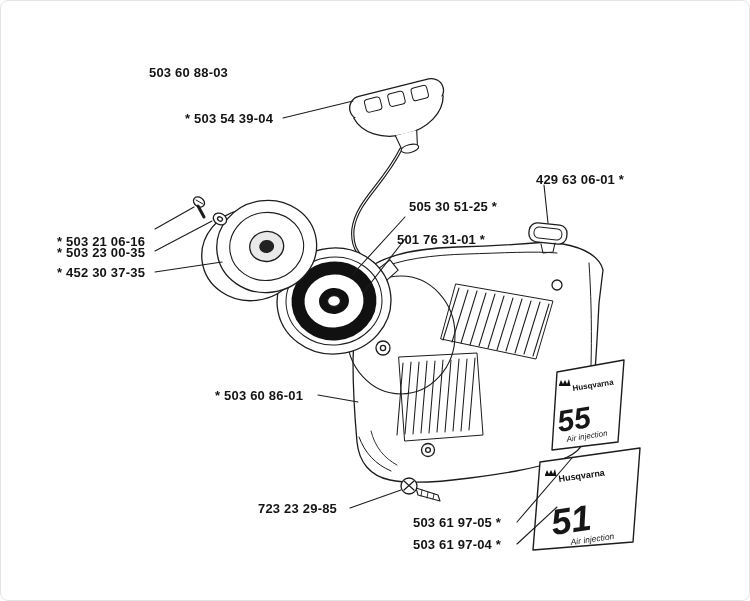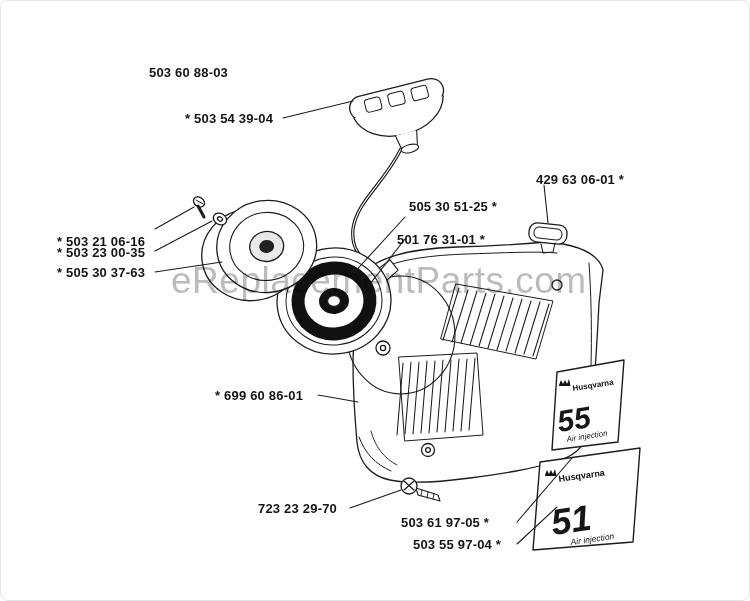--- a/index.html
+++ b/index.html
@@ -146,28 +146,27 @@
         <line x1="404" y1="238" x2="362" y2="292"></line>
         <line x1="543" y1="184" x2="547" y2="222"></line>
         <line x1="317" y1="394" x2="357" y2="401"></line>
         <line x1="349" y1="507" x2="400" y2="489"></line>
         <line x1="516" y1="521" x2="571" y2="457"></line>
         <line x1="516" y1="543" x2="556" y2="506"></line>
       </g>
     </g>
   </svg>
 
-  <div class="watermark">eReplacementParts.com</div>
 
   <div class="part-label" style="left:148px; top:64px;">503 60 88-03</div>
   <div class="part-label" style="left:184px; top:110px;">* 503 54 39-04</div>
   <div class="part-label" style="left:56px;  top:233px;">* 503 21 06-16</div>
   <div class="part-label" style="left:56px;  top:244px;">* 503 23 00-35</div>
-  <div class="part-label" style="left:56px;  top:264px;">* 505 30 37-63</div>
+  <div class="part-label" style="left:56px;  top:264px;">* 452 30 37-35</div>
   <div class="part-label" style="left:408px; top:198px;">505 30 51-25 *</div>
   <div class="part-label" style="left:396px; top:231px;">501 76 31-01 *</div>
   <div class="part-label" style="left:535px; top:171px;">429 63 06-01 *</div>
-  <div class="part-label" style="left:214px; top:387px;">* 699 60 86-01</div>
-  <div class="part-label" style="left:257px; top:500px;">723 23 29-70</div>
-  <div class="part-label" style="left:400px; top:514px;">503 61 97-05 *</div>
-  <div class="part-label" style="left:412px; top:536px;">503 55 97-04 *</div>
+  <div class="part-label" style="left:214px; top:387px;">* 503 60 86-01</div>
+  <div class="part-label" style="left:257px; top:500px;">723 23 29-85</div>
+  <div class="part-label" style="left:412px; top:514px;">503 61 97-05 *</div>
+  <div class="part-label" style="left:412px; top:536px;">503 61 97-04 *</div>
 
 </div>
 
 </body></html>

